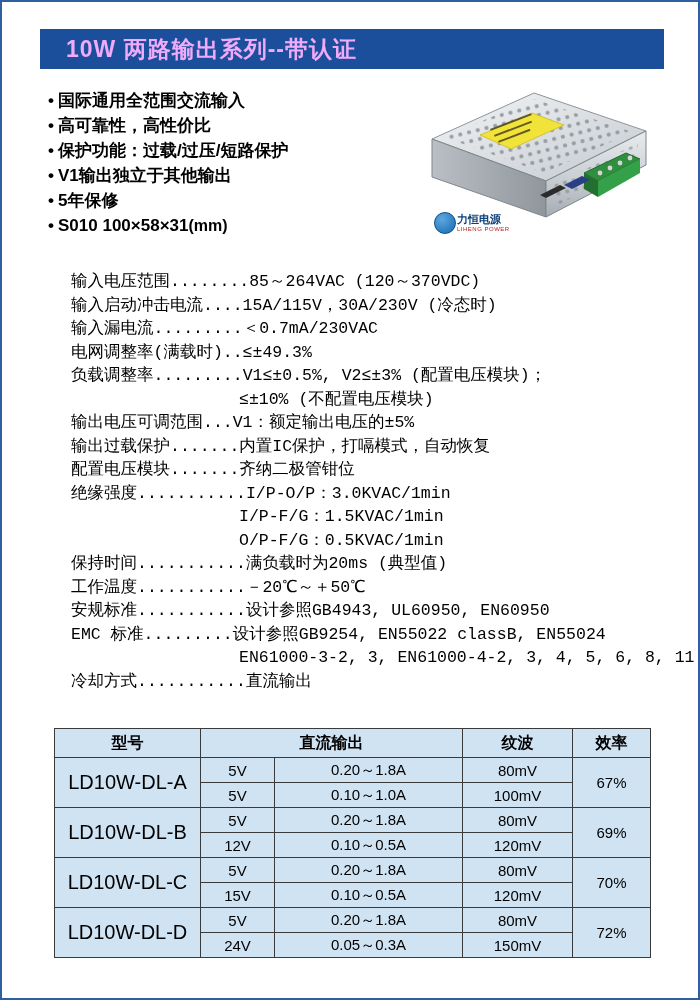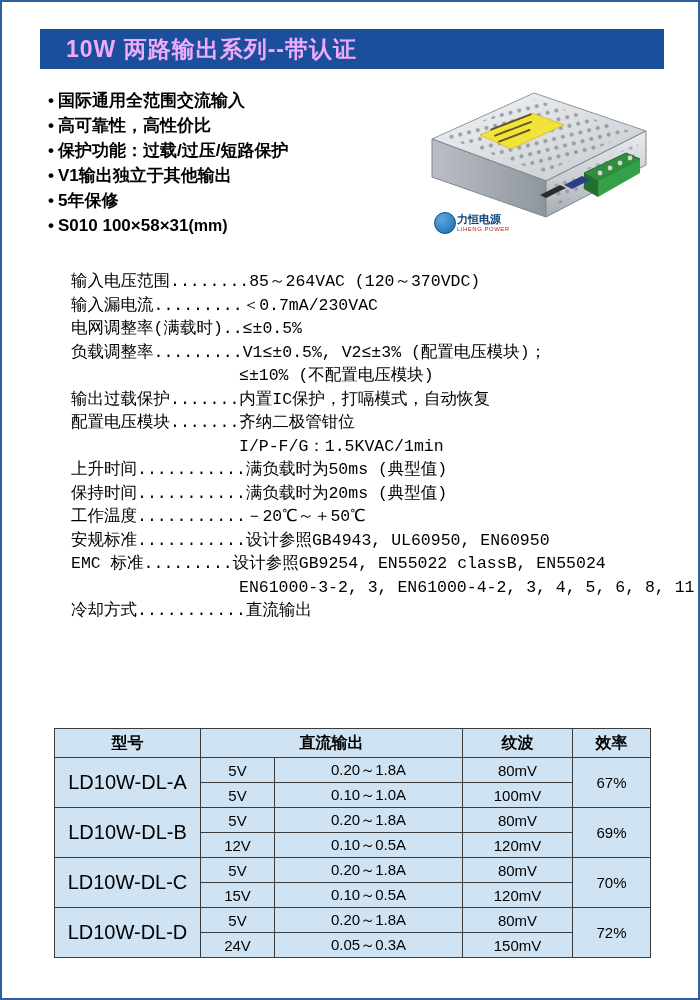--- a/index.html
+++ b/index.html
@@ -234,28 +234,31 @@
   <div class="logo-badge">
     <div class="globe"></div>
     <div class="logo-txt">
       <span class="logo-cn">力恒电源</span>
       <span class="logo-en">LIHENG POWER</span>
     </div>
   </div>
 
   <div class="specs">
     <div class="spec-row"><span class="lbl">输入电压范围........</span><span>85～264VAC (120～370VDC)</span></div>
+    <div class="spec-row"><span class="lbl">输入启动冲击电流....</span><span>15A/115V，30A/230V (冷态时)</span></div>
     <div class="spec-row"><span class="lbl">输入漏电流.........</span><span>＜0.7mA/230VAC</span></div>
-    <div class="spec-row"><span class="lbl">电网调整率(满载时)..</span><span>≤±0.5%</span></div>
+    <div class="spec-row"><span class="lbl">电网调整率(满载时)..</span><span>≤±49.3%</span></div>
     <div class="spec-row"><span class="lbl">负载调整率.........</span><span>V1≤±0.5%, V2≤±3% (配置电压模块)；</span></div>
     <div class="spec-row"><span class="cont">≤±10% (不配置电压模块)</span></div>
+    <div class="spec-row"><span class="lbl">输出电压可调范围...</span><span>V1：额定输出电压的±5%</span></div>
     <div class="spec-row"><span class="lbl">输出过载保护.......</span><span>内置IC保护，打嗝模式，自动恢复</span></div>
     <div class="spec-row"><span class="lbl">配置电压模块.......</span><span>齐纳二极管钳位</span></div>
+    <div class="spec-row"><span class="lbl">绝缘强度...........</span><span>I/P-O/P：3.0KVAC/1min</span></div>
     <div class="spec-row"><span class="cont">I/P-F/G：1.5KVAC/1min</span></div>
-    <div class="spec-row"><span class="lbl">上升时间...........</span><span>满负载时为50ms (典型值)</span></div>
+    <div class="spec-row"><span class="cont">O/P-F/G：0.5KVAC/1min</span></div>
     <div class="spec-row"><span class="lbl">保持时间...........</span><span>满负载时为20ms (典型值)</span></div>
     <div class="spec-row"><span class="lbl">工作温度...........</span><span>－20℃～＋50℃</span></div>
     <div class="spec-row"><span class="lbl">安规标准...........</span><span>设计参照GB4943, UL60950, EN60950</span></div>
     <div class="spec-row"><span class="lbl">EMC 标准.........</span><span>设计参照GB9254, EN55022 classB, EN55024</span></div>
     <div class="spec-row"><span class="cont">EN61000-3-2, 3, EN61000-4-2, 3, 4, 5, 6, 8, 11</span></div>
     <div class="spec-row"><span class="lbl">冷却方式...........</span><span>直流输出</span></div>
   </div>
 
   <div class="tbl-wrap">
     <table class="models">

